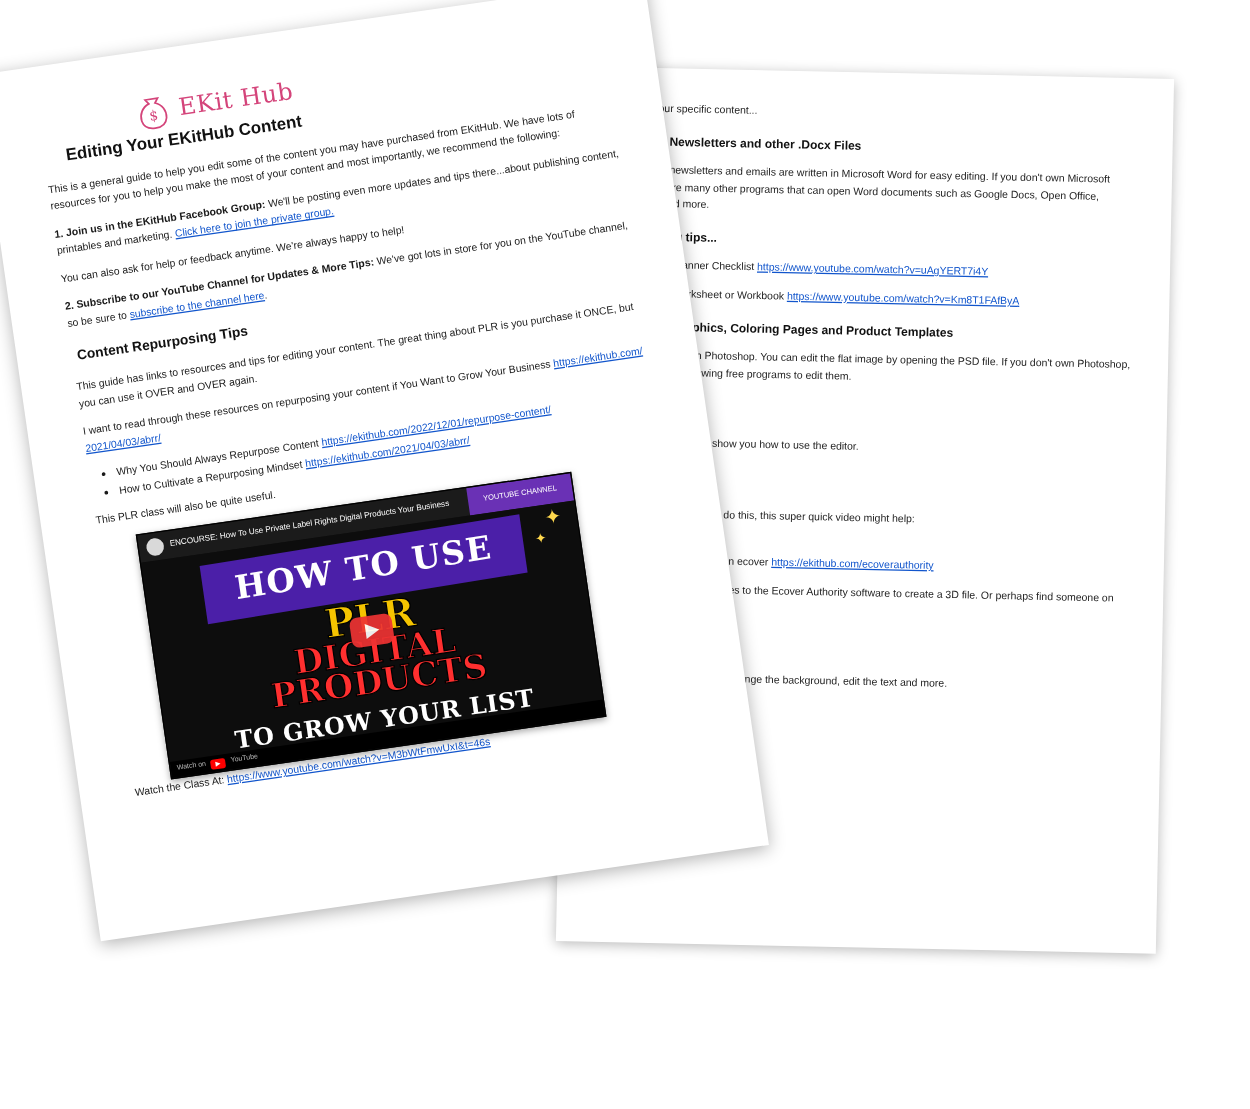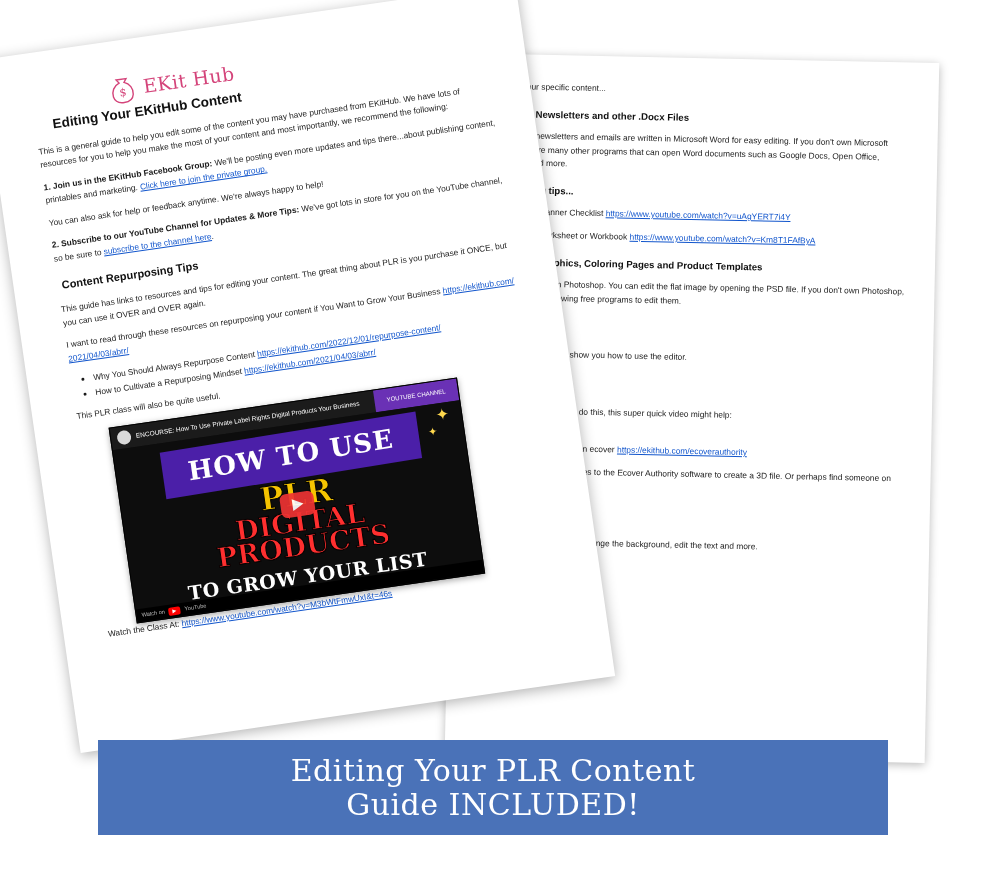--- a/index.html
+++ b/index.html
@@ -418,18 +418,14 @@
         </div>
       </div>
 
       <p class="watch-line">
         <span>Watch the Class At: </span><a class="lnk" href="#">https://www.youtube.com/watch?v=M3bWtFmwUxI&amp;t=46s</a>
       </p>
 
     </div>
   </div>
 
-  <div class="banner" style="background: rgb(74, 114, 184);">
-    <div class="banner-l1">Editing Your PLR Content</div>
-    <div class="banner-l2">Guide INCLUDED!</div>
-  </div>
 
 </div>
 
 </body></html>

